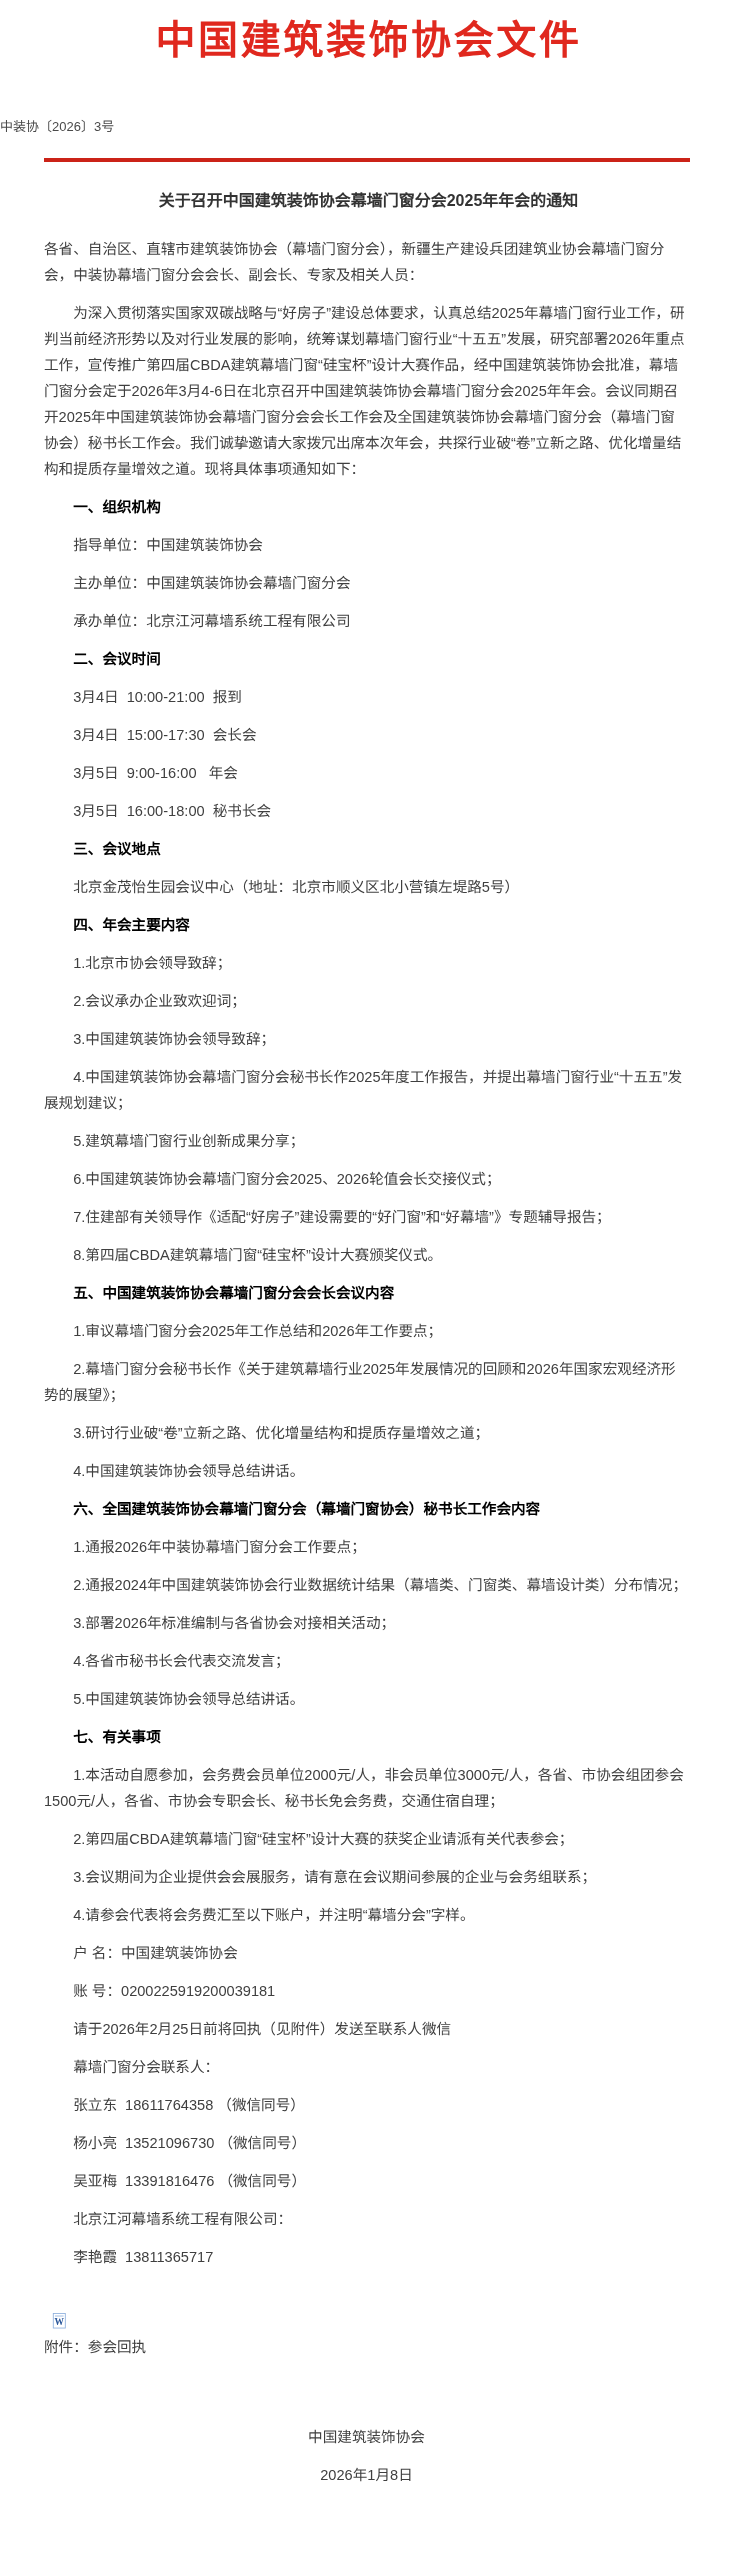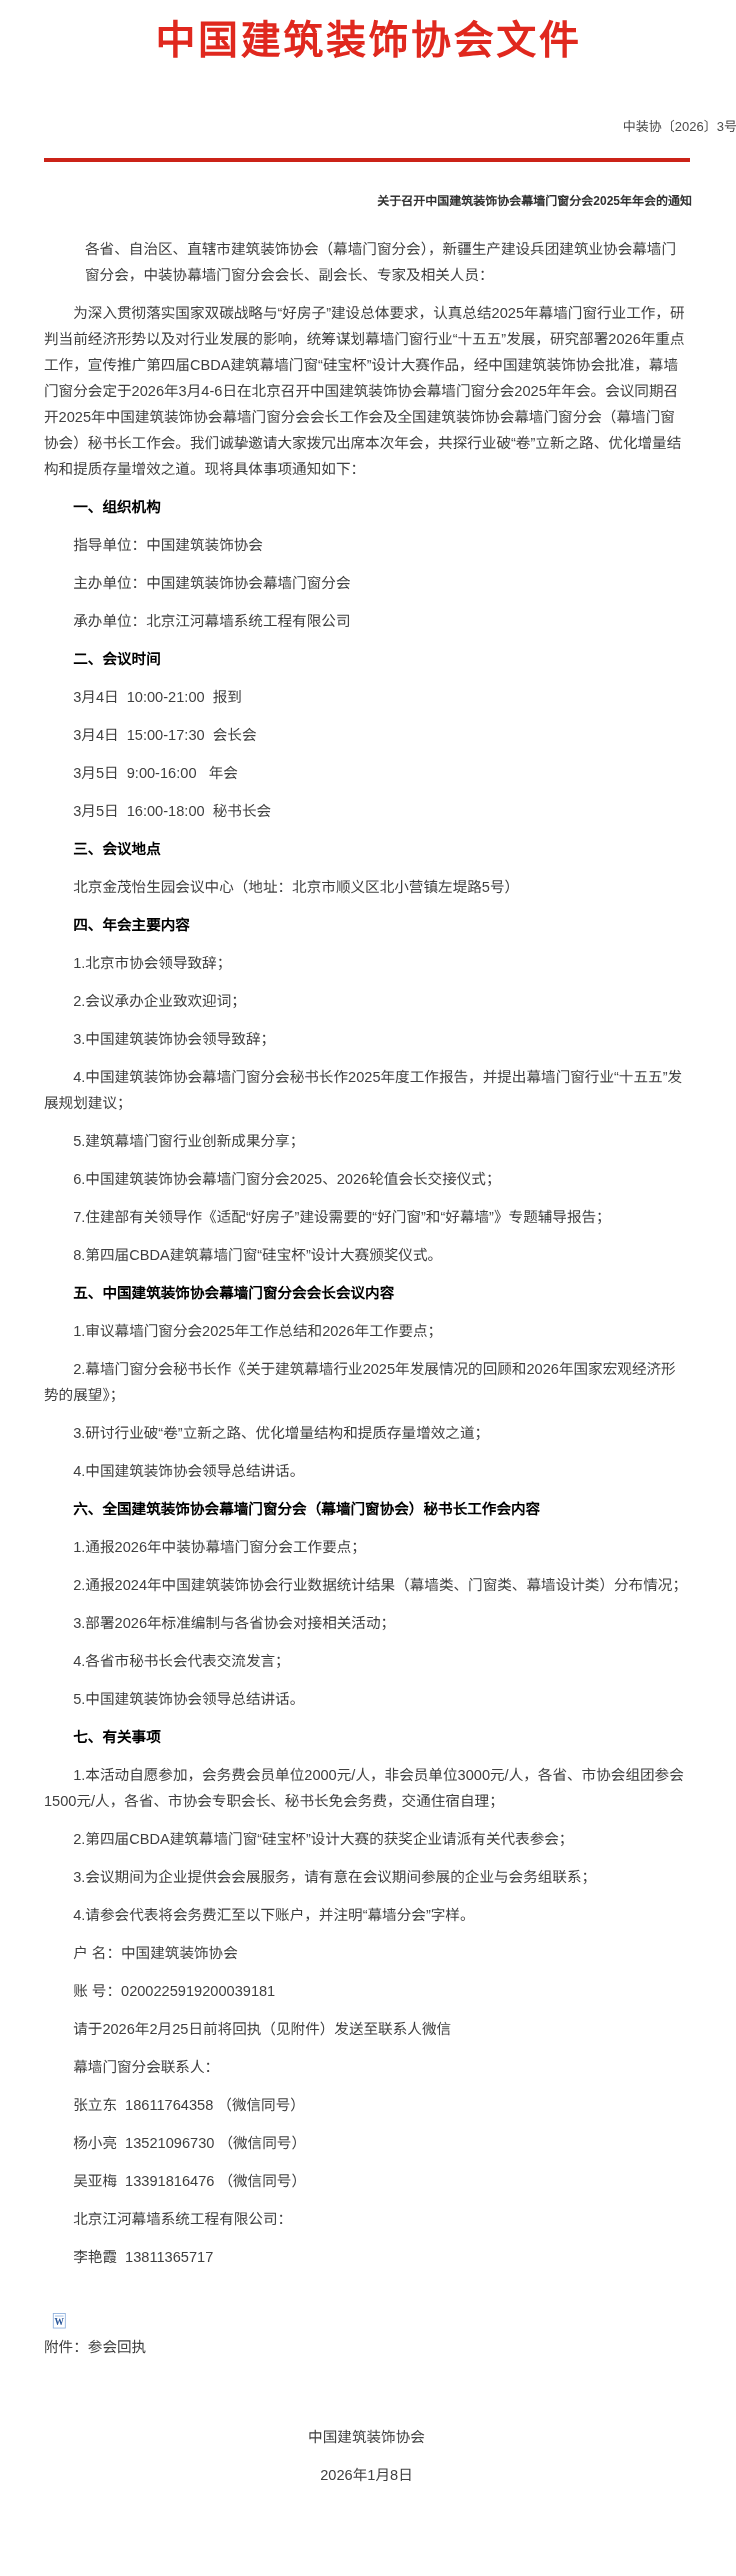--- a/index.html
+++ b/index.html
@@ -23,52 +23,51 @@
     text-align: center;
     color: #e0281e;
     font-family: "Liberation Serif", "DejaVu Serif", serif;
     font-size: 40px;
     font-weight: 700;
     letter-spacing: 2.6px;
     padding-top: 17px;
     line-height: 1.2;
   }
   .doc-number {
-    text-align: right;
+    text-align: left;
     font-size: 13px;
     color: #4a4a4a;
     margin-top: 52px;
     line-height: 19px;
   }
   .red-rule {
     height: 3.4px;
     background: #cb2318;
     margin: 22.4px 47px 0 44px;
   }
   .doc-title {
-    text-align: right;
-    font-size: 12px;
+    text-align: center;
+    font-size: 16px;
     font-weight: 700;
     color: #333333;
     margin: 26px 45px 0 45px;
     line-height: 26px;
   }
   .doc-body {
     padding: 22.4px 48px 0 44px;
     font-size: 14.6px;
     line-height: 26px;
   }
   .doc-body p {
     margin: 0 0 12px 0;
     text-indent: 2em;
     white-space: pre-wrap;
   }
   .doc-body p.salutation {
     text-indent: 0;
-    margin-left: 41px;
   }
   .doc-body p.heading {
     font-weight: 700;
     color: #000000;
     margin-top: 8.6px;
   }
   .doc-body p.signature {
     text-align: center;
     text-indent: 0;
   }

